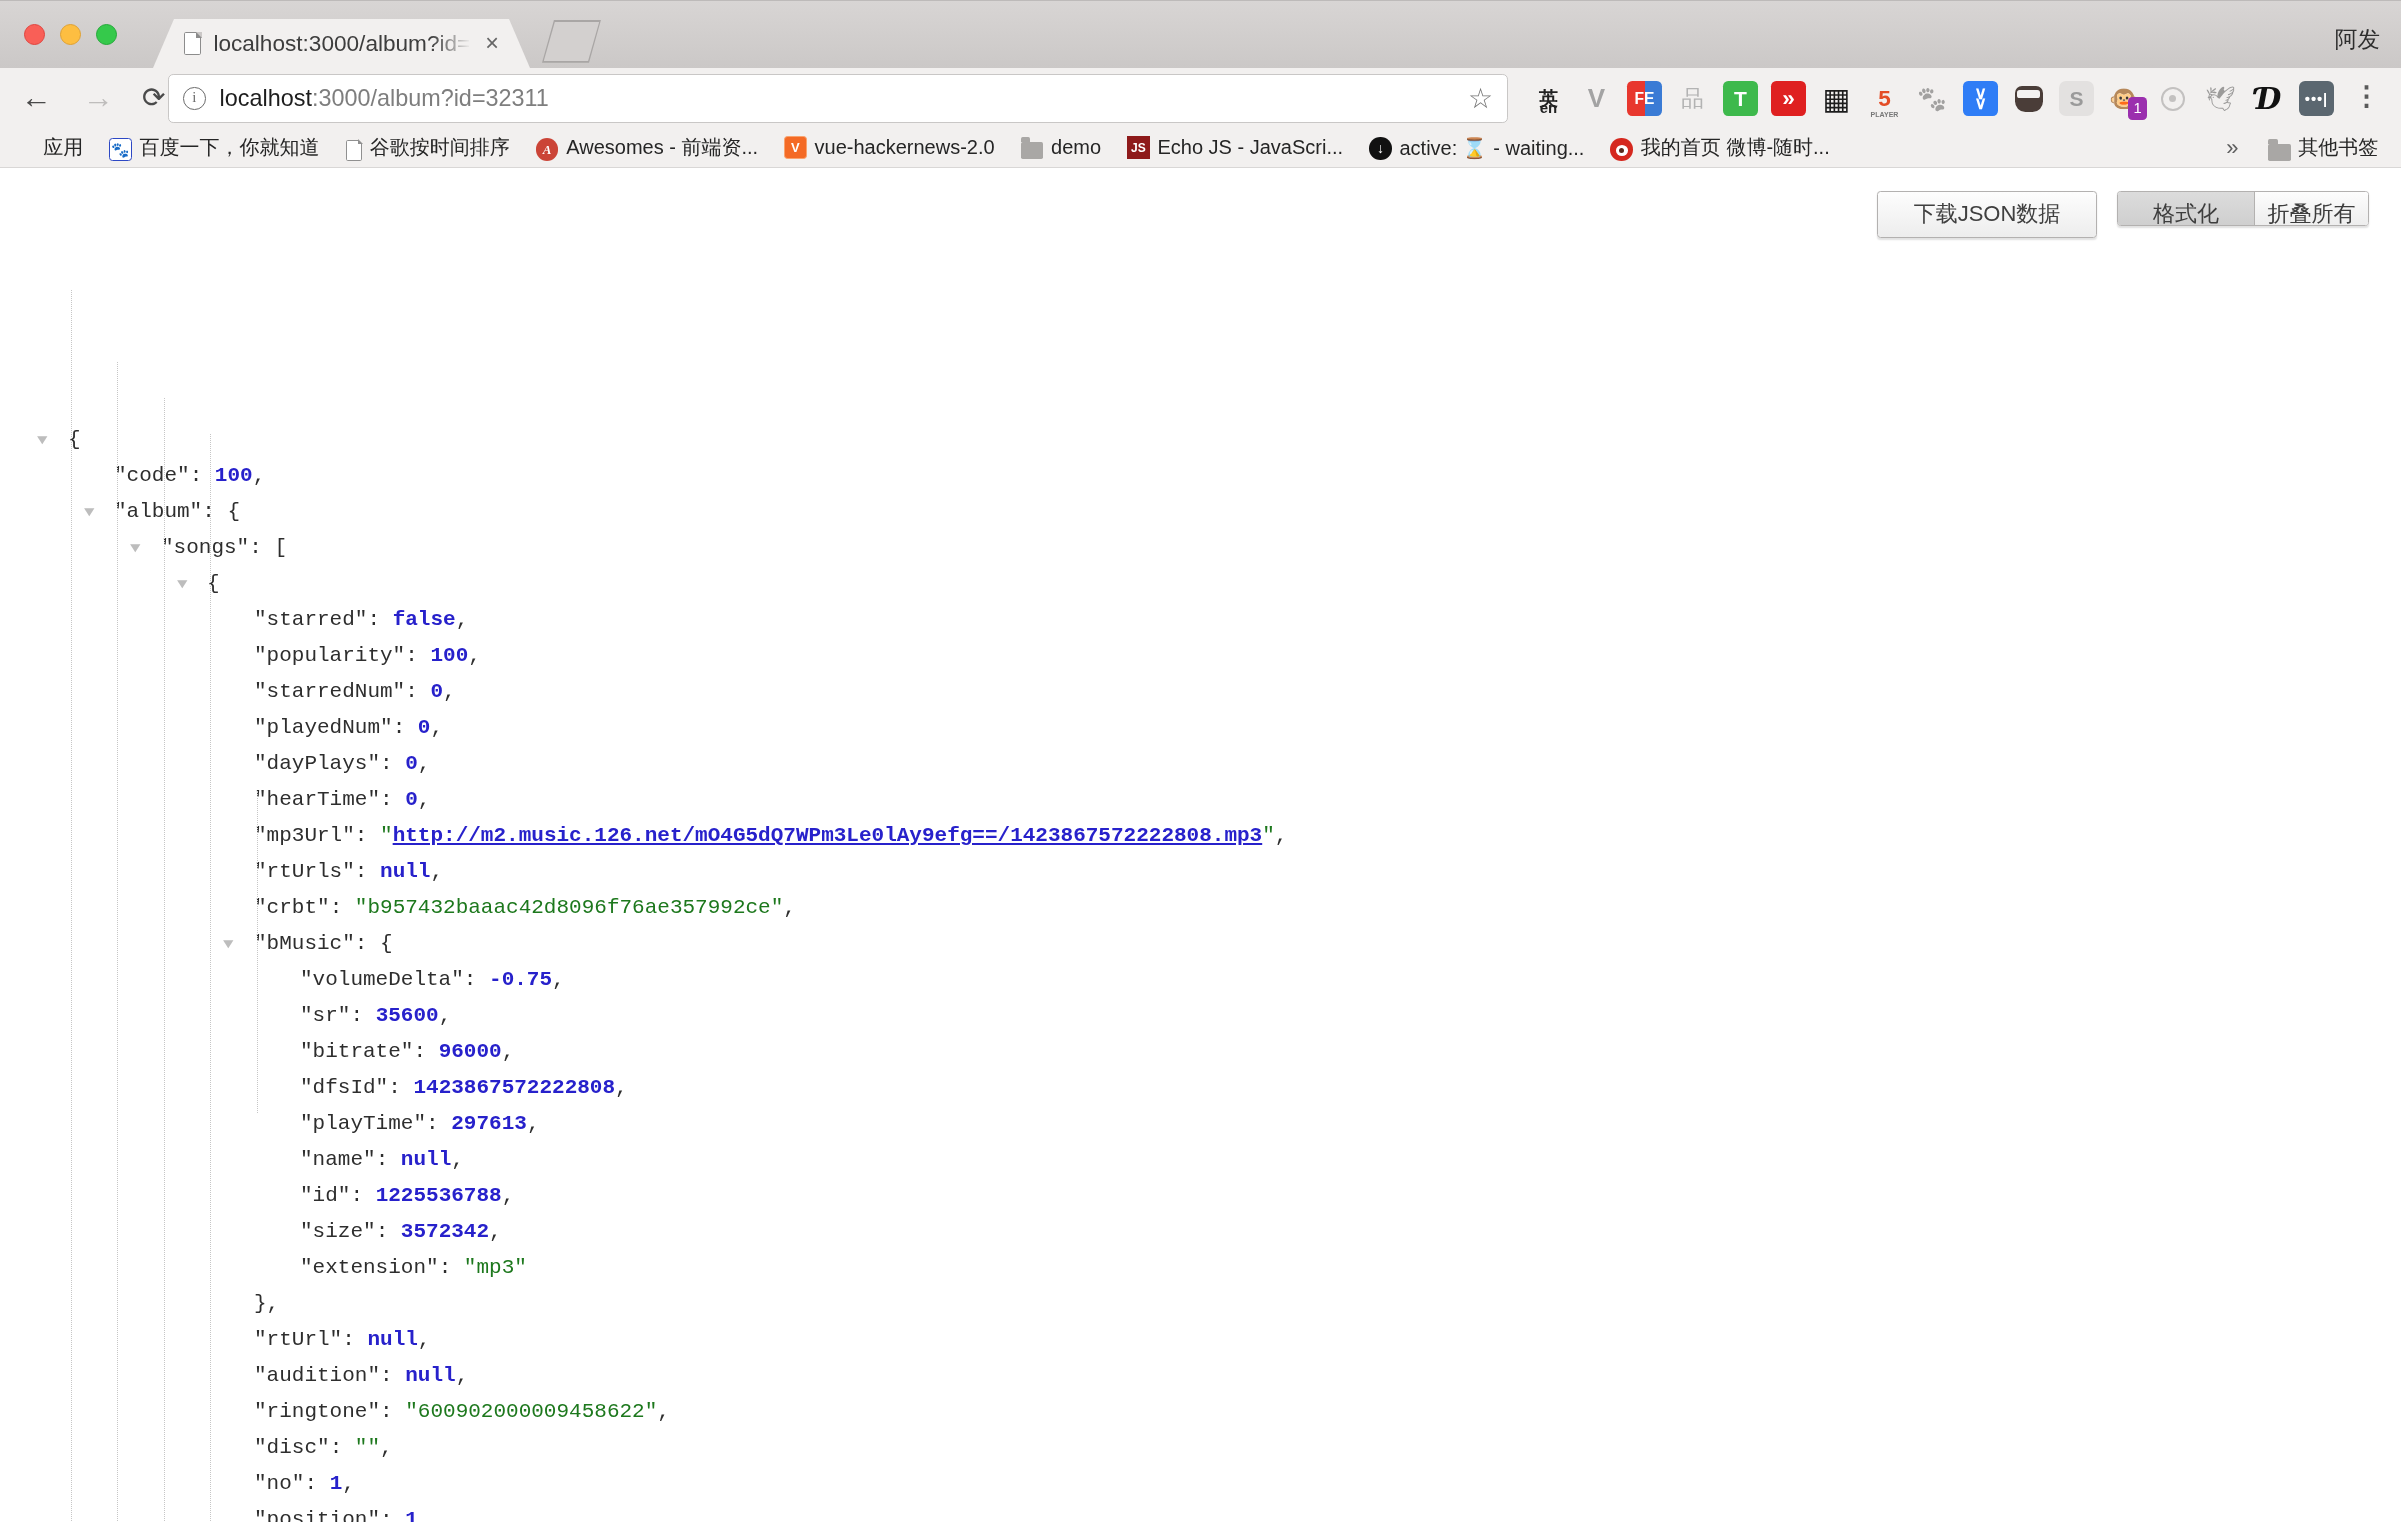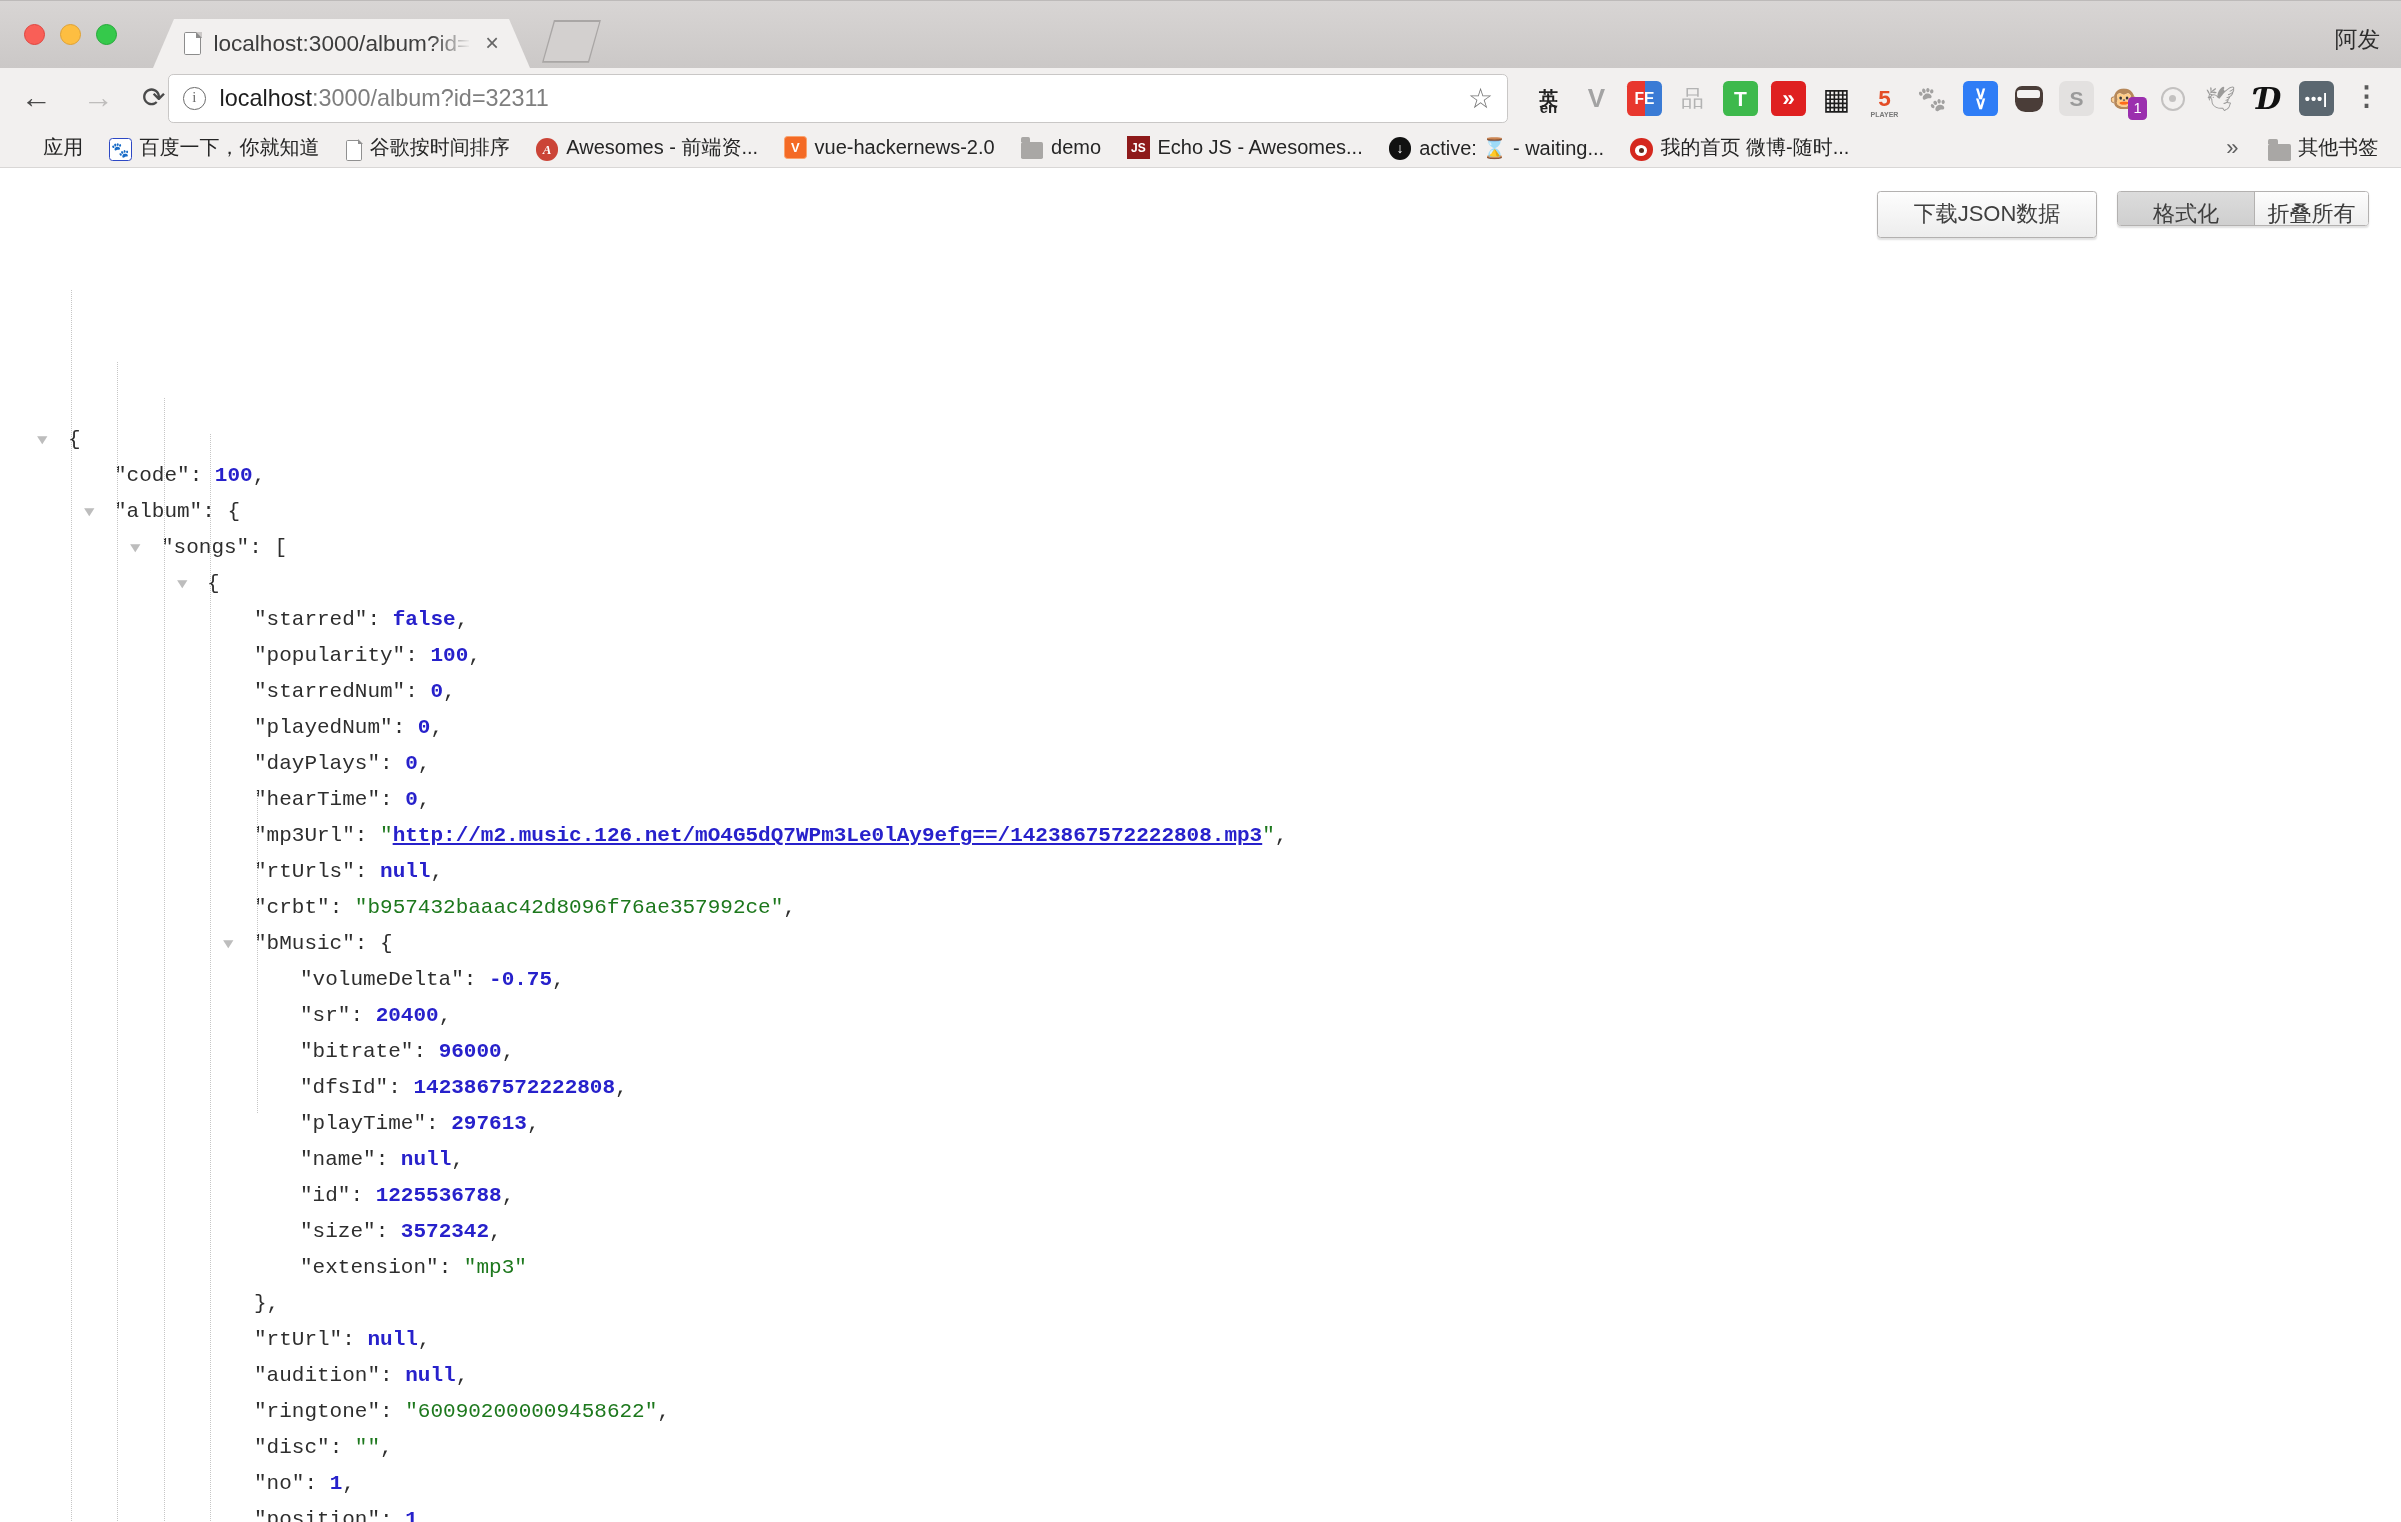--- a/index.html
+++ b/index.html
@@ -261,21 +261,21 @@
       <div class="bm">
         <span class="bmi bmi-vue">V</span>
         <span class="bm-label">vue-hackernews-2.0</span>
       </div>
       <div class="bm">
         <span class="bmi bmi-folder"></span>
         <span class="bm-label">demo</span>
       </div>
       <div class="bm">
         <span class="bmi bmi-js">JS</span>
-        <span class="bm-label">Echo JS - Awesomes...</span>
+        <span class="bm-label">Echo JS - JavaScri...</span>
       </div>
       <div class="bm">
         <span class="bmi bmi-down">↓</span>
         <span class="bm-label">active: ⌛ - waiting...</span>
       </div>
       <div class="bm">
         <span class="bmi bmi-weibo"></span>
         <span class="bm-label">我的首页 微博-随时...</span>
       </div>
     </div>
@@ -304,21 +304,21 @@
       <div class="json-line" style="padding-left: 254px;"><span class="jk">"popularity"</span><span class="jp">: </span><span class="jn">100</span><span class="jp">,</span></div>
       <div class="json-line" style="padding-left: 254px;"><span class="jk">"starredNum"</span><span class="jp">: </span><span class="jn">0</span><span class="jp">,</span></div>
       <div class="json-line" style="padding-left: 254px;"><span class="jk">"playedNum"</span><span class="jp">: </span><span class="jn">0</span><span class="jp">,</span></div>
       <div class="json-line" style="padding-left: 254px;"><span class="jk">"dayPlays"</span><span class="jp">: </span><span class="jn">0</span><span class="jp">,</span></div>
       <div class="json-line" style="padding-left: 254px;"><span class="jk">"hearTime"</span><span class="jp">: </span><span class="jn">0</span><span class="jp">,</span></div>
       <div class="json-line" style="padding-left: 254px;"><span class="jk">"mp3Url"</span><span class="jp">: </span><span class="js">"</span><span class="jl">http://m2.music.126.net/mO4G5dQ7WPm3Le0lAy9efg==/1423867572222808.mp3</span><span class="js">"</span><span class="jp">,</span></div>
       <div class="json-line" style="padding-left: 254px;"><span class="jk">"rtUrls"</span><span class="jp">: </span><span class="jn">null</span><span class="jp">,</span></div>
       <div class="json-line" style="padding-left: 254px;"><span class="jk">"crbt"</span><span class="jp">: </span><span class="js">"b957432baaac42d8096f76ae357992ce"</span><span class="jp">,</span></div>
       <div class="json-line" style="padding-left: 254px;"><span class="tri" style="left: 224px;">▼</span><span class="jk">"bMusic"</span><span class="jp">: </span><span class="jp">{</span></div>
       <div class="json-line" style="padding-left: 300px;"><span class="jk">"volumeDelta"</span><span class="jp">: </span><span class="jn">-0.75</span><span class="jp">,</span></div>
-      <div class="json-line" style="padding-left: 300px;"><span class="jk">"sr"</span><span class="jp">: </span><span class="jn">20400</span><span class="jp">,</span></div>
+      <div class="json-line" style="padding-left: 300px;"><span class="jk">"sr"</span><span class="jp">: </span><span class="jn">35600</span><span class="jp">,</span></div>
       <div class="json-line" style="padding-left: 300px;"><span class="jk">"bitrate"</span><span class="jp">: </span><span class="jn">96000</span><span class="jp">,</span></div>
       <div class="json-line" style="padding-left: 300px;"><span class="jk">"dfsId"</span><span class="jp">: </span><span class="jn">1423867572222808</span><span class="jp">,</span></div>
       <div class="json-line" style="padding-left: 300px;"><span class="jk">"playTime"</span><span class="jp">: </span><span class="jn">297613</span><span class="jp">,</span></div>
       <div class="json-line" style="padding-left: 300px;"><span class="jk">"name"</span><span class="jp">: </span><span class="jn">null</span><span class="jp">,</span></div>
       <div class="json-line" style="padding-left: 300px;"><span class="jk">"id"</span><span class="jp">: </span><span class="jn">1225536788</span><span class="jp">,</span></div>
       <div class="json-line" style="padding-left: 300px;"><span class="jk">"size"</span><span class="jp">: </span><span class="jn">3572342</span><span class="jp">,</span></div>
       <div class="json-line" style="padding-left: 300px;"><span class="jk">"extension"</span><span class="jp">: </span><span class="js">"mp3"</span></div>
       <div class="json-line" style="padding-left: 254px;"><span class="jp">},</span></div>
       <div class="json-line" style="padding-left: 254px;"><span class="jk">"rtUrl"</span><span class="jp">: </span><span class="jn">null</span><span class="jp">,</span></div>
       <div class="json-line" style="padding-left: 254px;"><span class="jk">"audition"</span><span class="jp">: </span><span class="jn">null</span><span class="jp">,</span></div>

